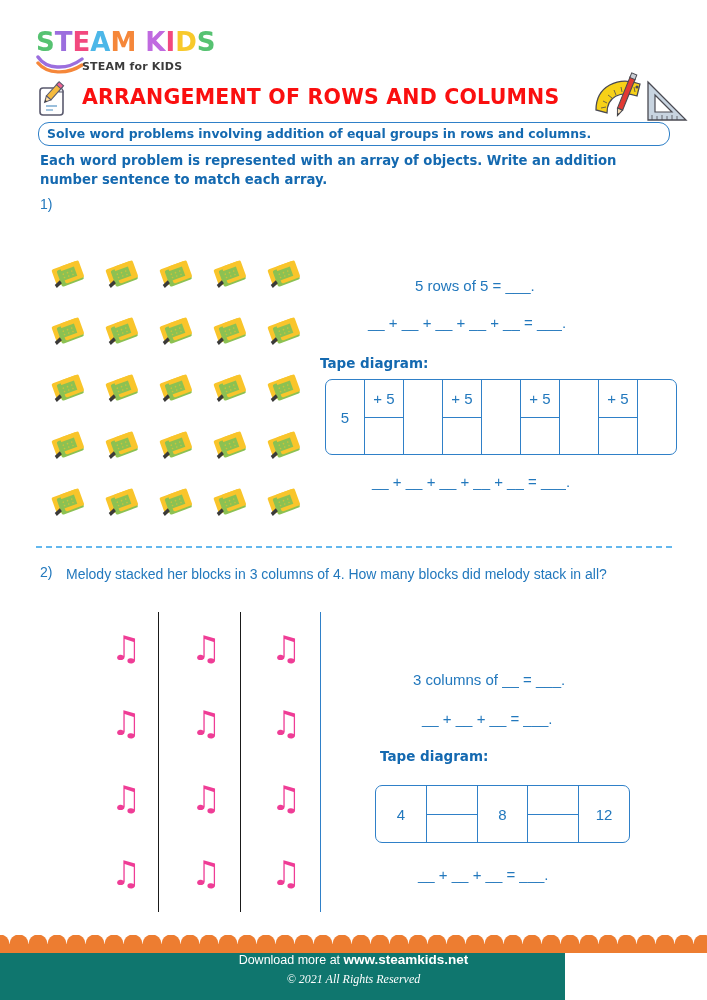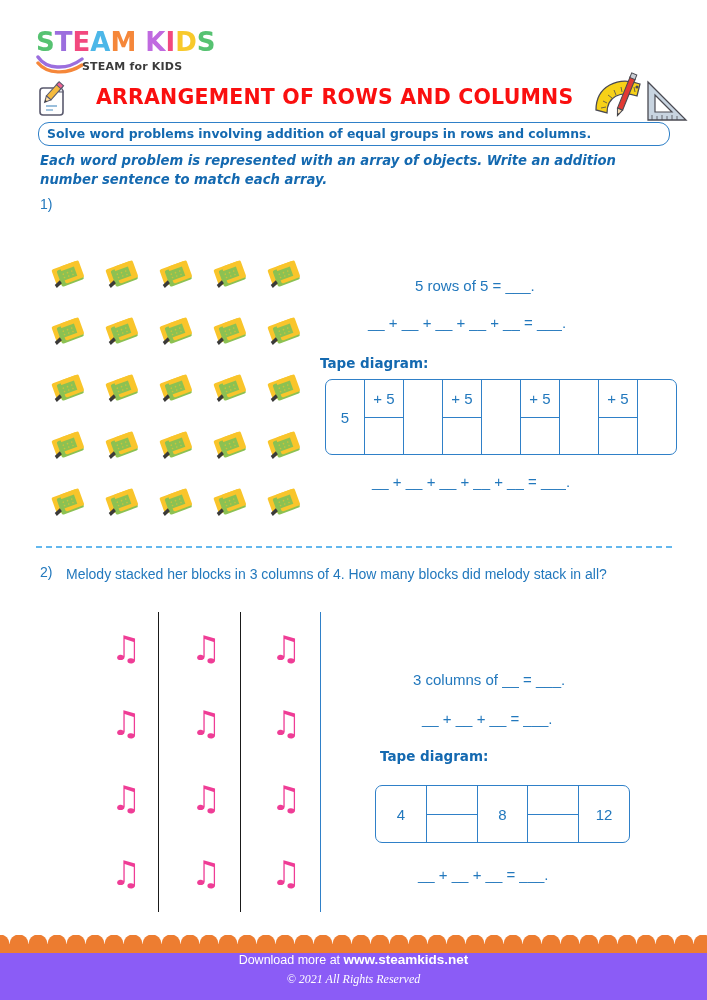--- a/index.html
+++ b/index.html
@@ -82,21 +82,21 @@
     left: 0; top: 78px;
     width: 707px; height: 42px;
   }
   .title-icon {
     position: absolute;
     left: 33px; top: 2px;
     width: 40px; height: 40px;
   }
   .worksheet-title {
     position: absolute;
-    left: 96px; top: 7px;
+    left: 82px; top: 7px;
     font-family: "DejaVu Sans", sans-serif;
     font-weight: bold;
     font-size: 20.5px;
     color: #fa0f0f;
     letter-spacing: 0.2px;
     white-space: nowrap;
   }
   .tools-icon {
     position: absolute;
     left: 588px; top: -8px;
@@ -123,21 +123,20 @@
   }
   .sub-instr {
     position: absolute;
     left: 40px; top: 151px;
     width: 630px;
     font-family: "DejaVu Sans", sans-serif;
     font-weight: bold;
     font-size: 13.2px;
     line-height: 19px;
     color: #1469b0;
-    font-style: italic;
   }
 
   
   .q-num {
     position: absolute;
     font-size: 14px;
     color: #2278bd;
     font-family: "Liberation Sans", sans-serif;
   }
   .q-text {
@@ -223,22 +222,22 @@
     position: absolute;
     left: 36px; top: 546px;
     width: 636px; height: 0;
     border-top: 2px dashed #63b8ee;
   }
 
   
   .footer {
     position: absolute;
     left: 0; top: 944px;
-    width: 707px; height: 56px;
-    background: #8b5cf6;
+    width: 565px; height: 56px;
+    background: #0f766e;
   }
   .scallop {
     position: absolute;
     left: 0; top: -9px;
     width: 707px; height: 18px;
   }
   .footer-line1 {
     position: absolute;
     left: 0; top: 8px;
     width: 707px;

